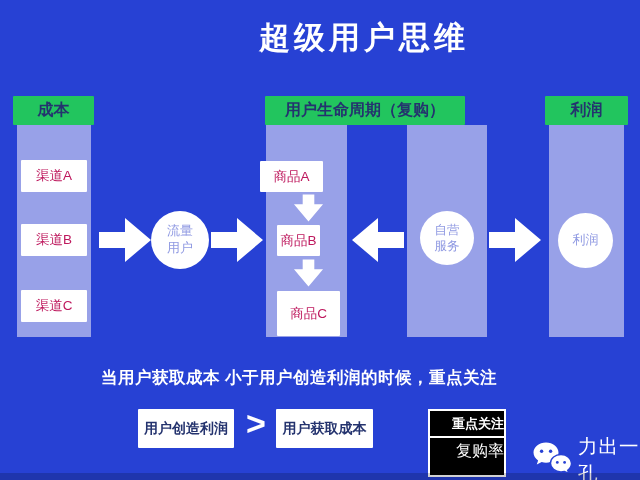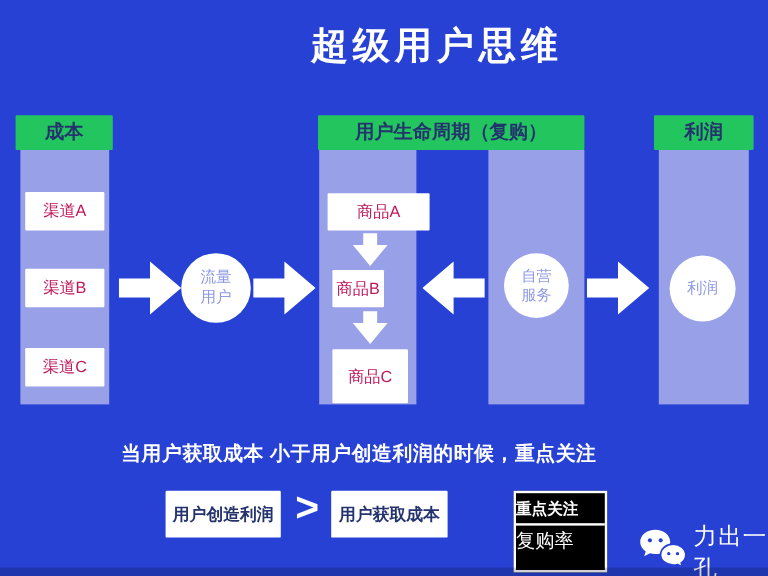--- a/index.html
+++ b/index.html
@@ -41,21 +41,21 @@
     font-size:14px; font-weight:bold; border-radius:1px;
     display:flex; align-items:center; justify-content:center;
   }
   .formula-op {
     position:absolute; left:236px; top:404px; width:40px; text-align:center;
     color:#ffffff; font-size:34px; font-weight:bold;
   }
   .badge {
     position:absolute; left:428px; top:409px; width:78px;
     background:#000000; border:2px solid #ffffff; box-sizing:border-box;
-    color:#ffffff; text-align:left;
+    color:#ffffff; text-align:right;
   }
   .badge-title { font-size:13px; font-weight:bold; padding:4px 0 3px; border-bottom:2px solid #ffffff; }
   .badge-value { font-size:16px; padding:3px 0 13px; }
   .brand { position:absolute; left:532px; top:433px; display:flex; align-items:center; }
   .brand-label { color:#ffffff; font-size:19.5px; margin-left:6px; letter-spacing:1px; }
   .bottom-strip { position:absolute; left:0; top:473px; width:640px; height:7px; background:rgba(0,0,0,0.18); }
 </style>
 </head>
 <body>
 
@@ -79,23 +79,23 @@
     <span>流量</span>
     <span>用户</span>
   </div>
 
   <div class="arrow" style="left:211px; top:216px;">
     <svg width="52" height="48" viewBox="0 0 52 48">
         <polygon points="0,16 26,16 26,2 52,24 26,46 26,32 0,32" fill="#ffffff"></polygon>
       </svg>
   </div>
 
-  <div class="col-header" style="left:265px; top:96px; width:222px; height:29px;">用户生命周期（复购）</div>
+  <div class="col-header" style="left:265px; top:96px; width:200px; height:29px;">用户生命周期（复购）</div>
   <div class="col-body" style="left:266px; top:125px; width:81px; height:212px;"></div>
-  <div class="node-box" style="left:273px; top:161px; width:85px; height:31px;">商品A</div>
+  <div class="node-box" style="left:260px; top:161px; width:63px; height:31px;">商品A</div>
   <div class="arrow" style="left:293px; top:194px;">
     <svg width="31" height="28" viewBox="0 0 32 28">
         <polygon points="10,0 22,0 22,10 31,10 16,28 1,10 10,10" fill="#ffffff"></polygon>
       </svg>
   </div>
   <div class="node-box" style="left:277px; top:225px; width:43px; height:31px;">商品B</div>
   <div class="arrow" style="left:293px; top:259px;">
     <svg width="31" height="28" viewBox="0 0 32 28">
         <polygon points="10,0 22,0 22,10 31,10 16,28 1,10 10,10" fill="#ffffff"></polygon>
       </svg>

